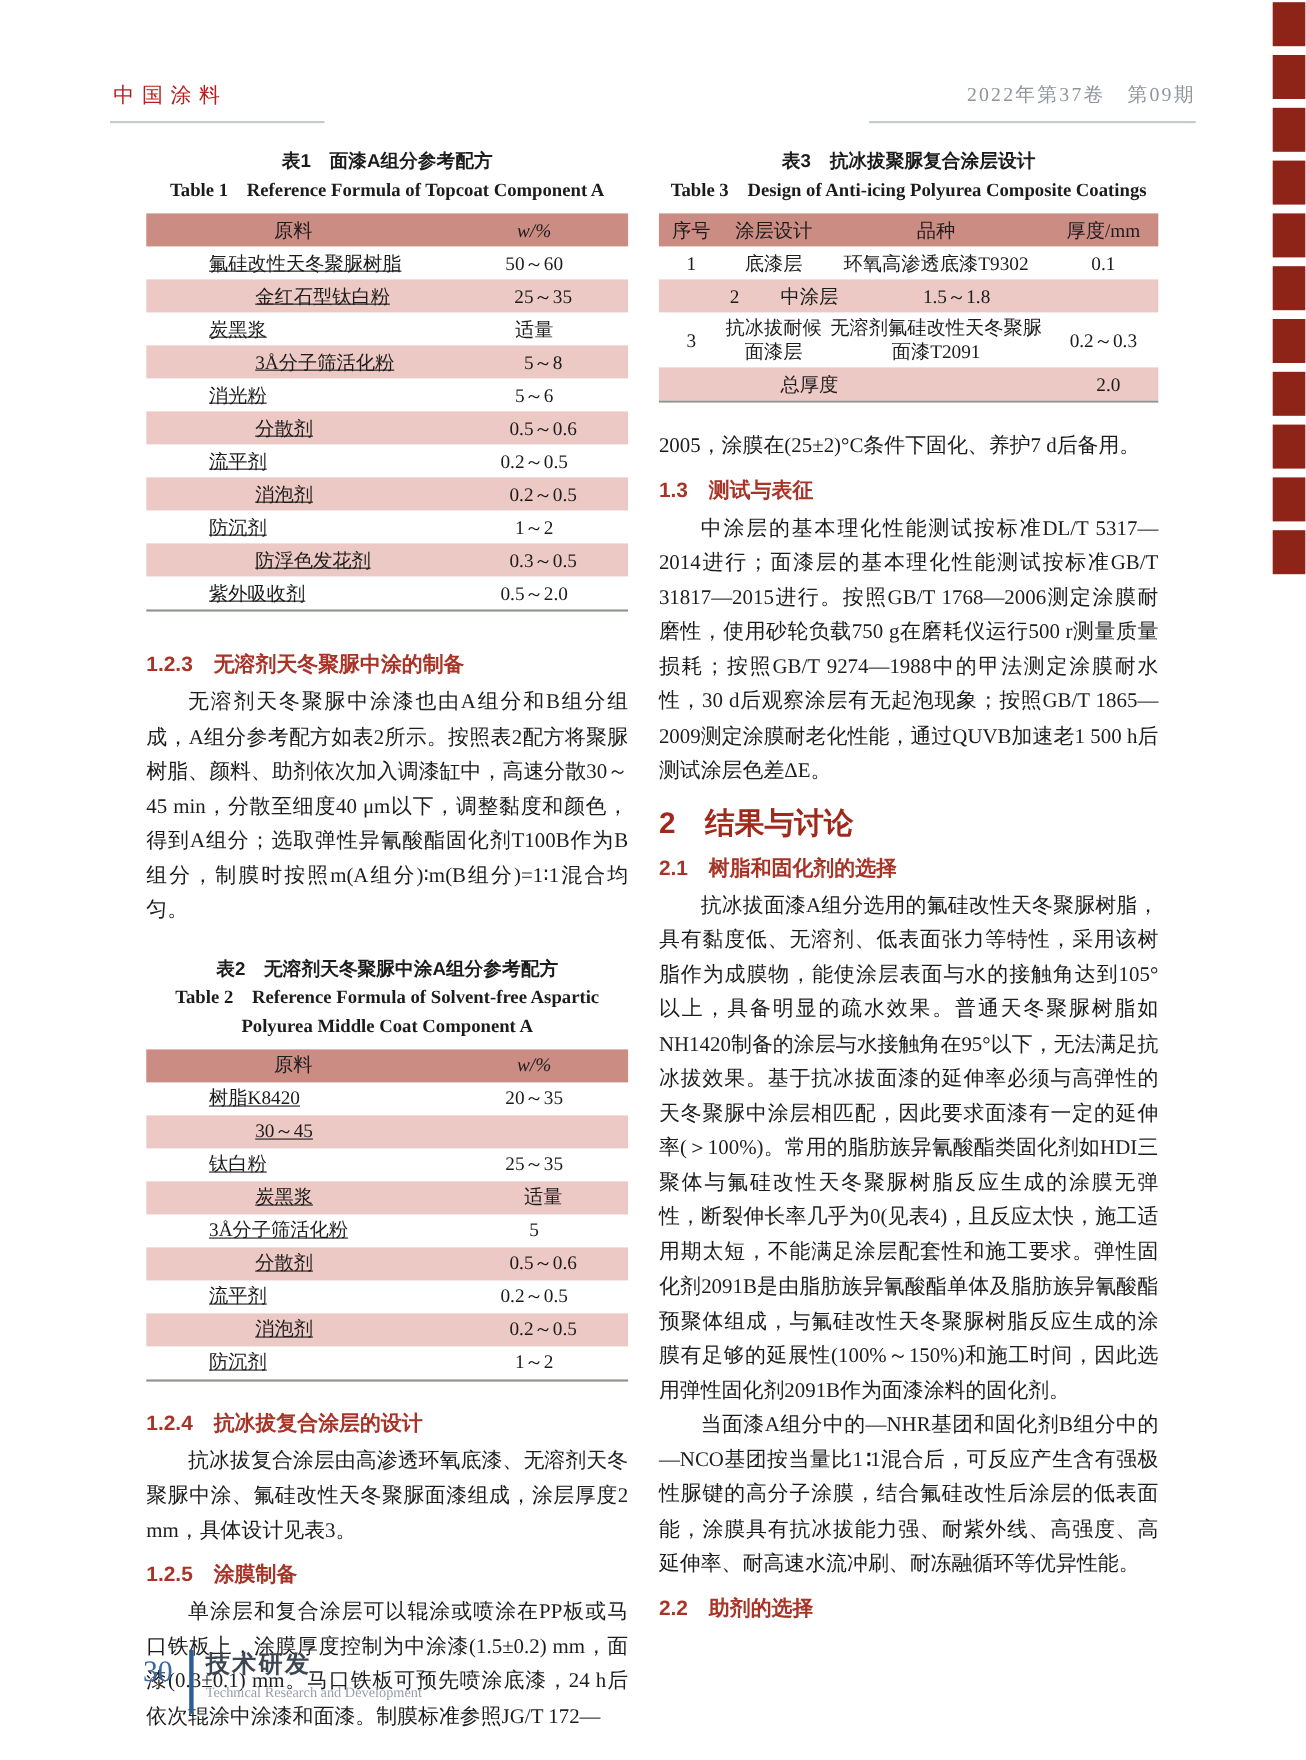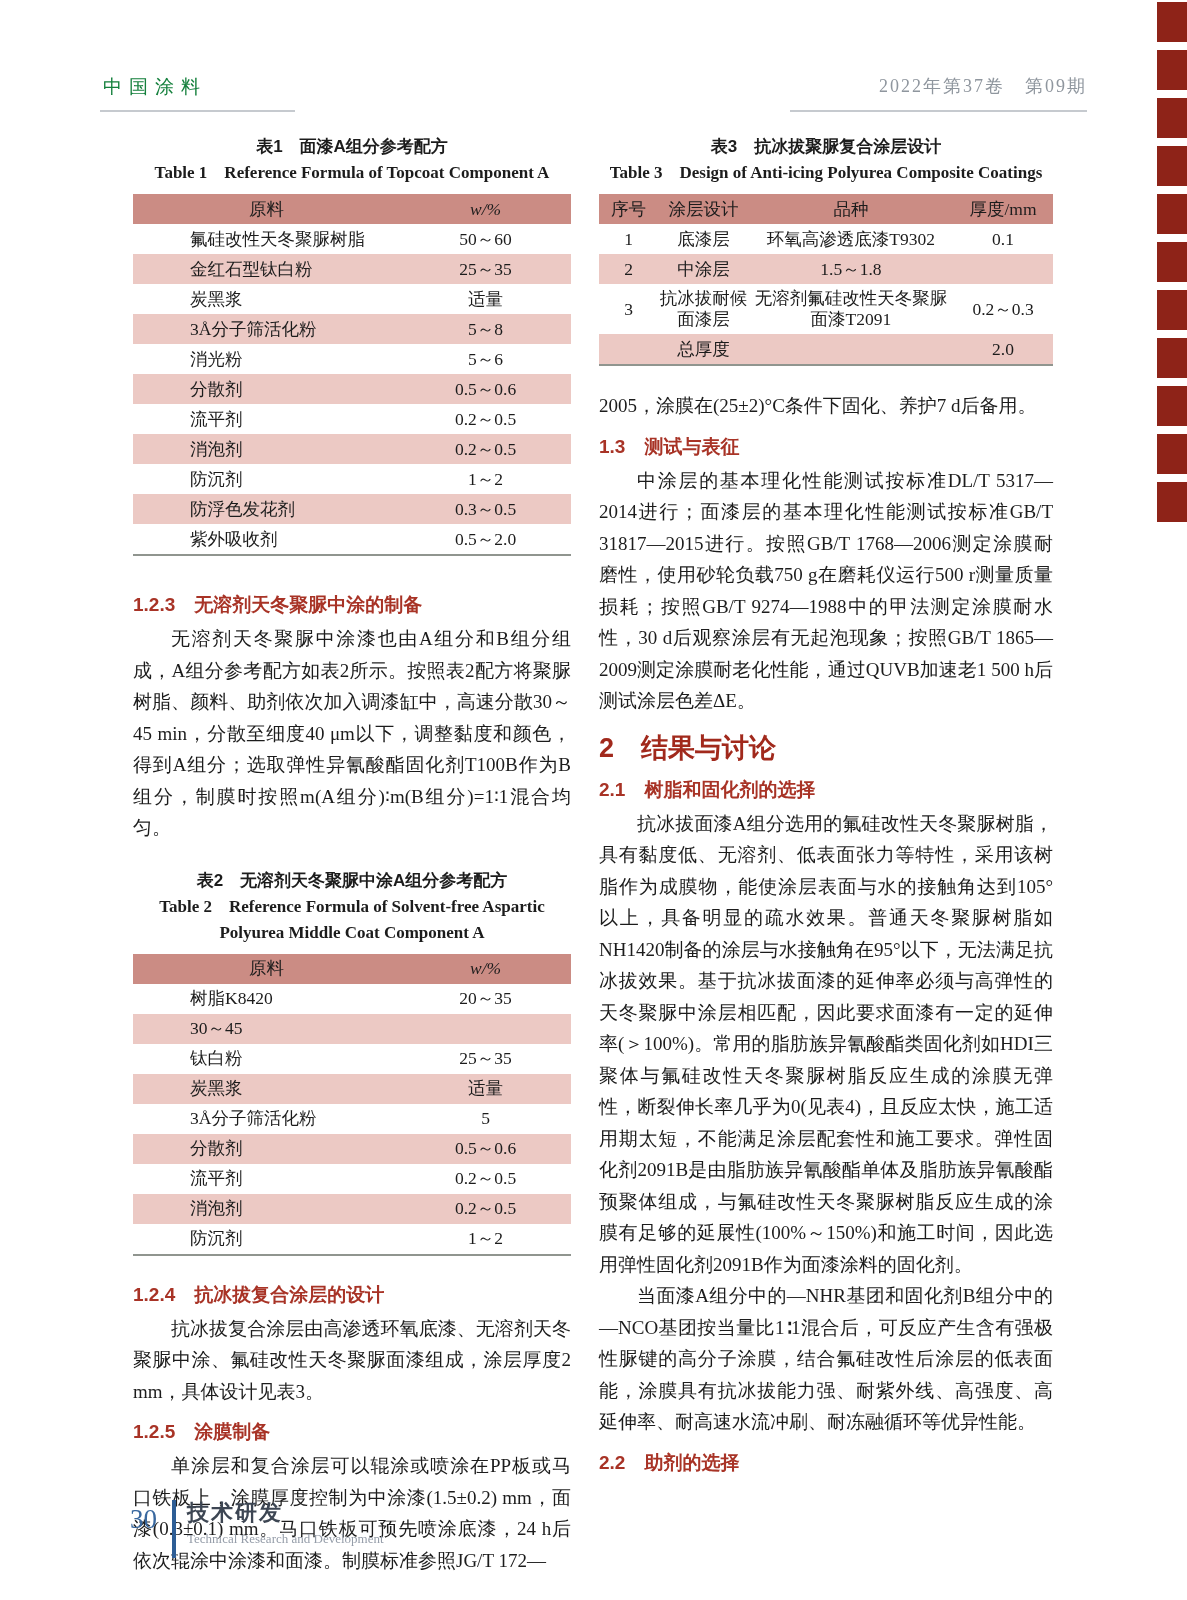--- a/index.html
+++ b/index.html
@@ -1,41 +1,41 @@
 <!DOCTYPE html>
 <html><head>
 <meta charset="utf-8">
 <style>
   html,body{margin:0;padding:0;background:#fff;}
   .page{position:relative;width:1187px;height:1600px;background:#ffffff;overflow:hidden;
         font-family:"Liberation Serif","DejaVu Serif",serif;color:#1c1c1c;}
   
-  .jh-left{position:absolute;left:103px;top:74px;font-size:19px;color:#15803d;letter-spacing:7px;}
+  .jh-left{position:absolute;left:103px;top:74px;font-size:19px;color:#b91c1c;letter-spacing:7px;}
   .jh-right{position:absolute;left:795px;top:74px;width:292px;font-size:18px;color:#8f969e;letter-spacing:2px;text-align:right;}
   .rule-l{position:absolute;left:100px;top:110px;width:195px;height:2px;background:#c6cacf;}
   .rule-r{position:absolute;left:790px;top:110px;width:297px;height:2px;background:#c6cacf;}
   
   .col{position:absolute;top:134px;}
   .col-l{left:133px;width:438px;}
   .col-r{left:599px;width:454px;}
   
   .cap-zh{font-family:"Liberation Sans","DejaVu Sans",sans-serif;font-weight:bold;font-size:17px;
           line-height:26px;text-align:center;}
   .cap-en{font-weight:bold;font-size:17px;line-height:26px;text-align:center;}
   
   .tbl{margin-top:8px;font-size:17.5px;border-bottom:2px solid #90958f;}
   .tr{display:flex;align-items:stretch;}
   .td{display:flex;align-items:center;justify-content:center;text-align:center;
       line-height:21px;padding:4px 0;box-sizing:border-box;}
   .th{background:#cb8c84;}
-  .alt{background:#ecc9c4;}
+  .alt{background:#ecc9c4;padding-left:42px;}
   .ital{font-style:italic;}
   .t12 .td:nth-child(1){width:61%;}
   .t12 .td:nth-child(2){width:39%;}
-  .t12 .tr:not(.th) .td:nth-child(1){justify-content:flex-start;text-align:left;padding-left:57px;}
+  .t12 .tr:not(.th) .td:nth-child(1){justify-content:flex-start;text-align:left;padding-left:57px;text-decoration:underline;}
   .t12 .tr{min-height:30px;}
   .t3 .td:nth-child(1){width:13%;}
   .t3 .td:nth-child(2){width:20%;}
   .t3 .td:nth-child(3){width:45%;}
   .t3 .td:nth-child(4){width:22%;}
   .t3 .tr{min-height:30px;}
   
   .p{font-size:19px;line-height:31.5px;text-align:justify;text-indent:2em;margin:0;}
   .h-red{font-family:"Liberation Sans","DejaVu Sans",sans-serif;font-weight:bold;color:#a83326;
          font-size:19px;line-height:26px;margin:12px 0 5px 0;}

